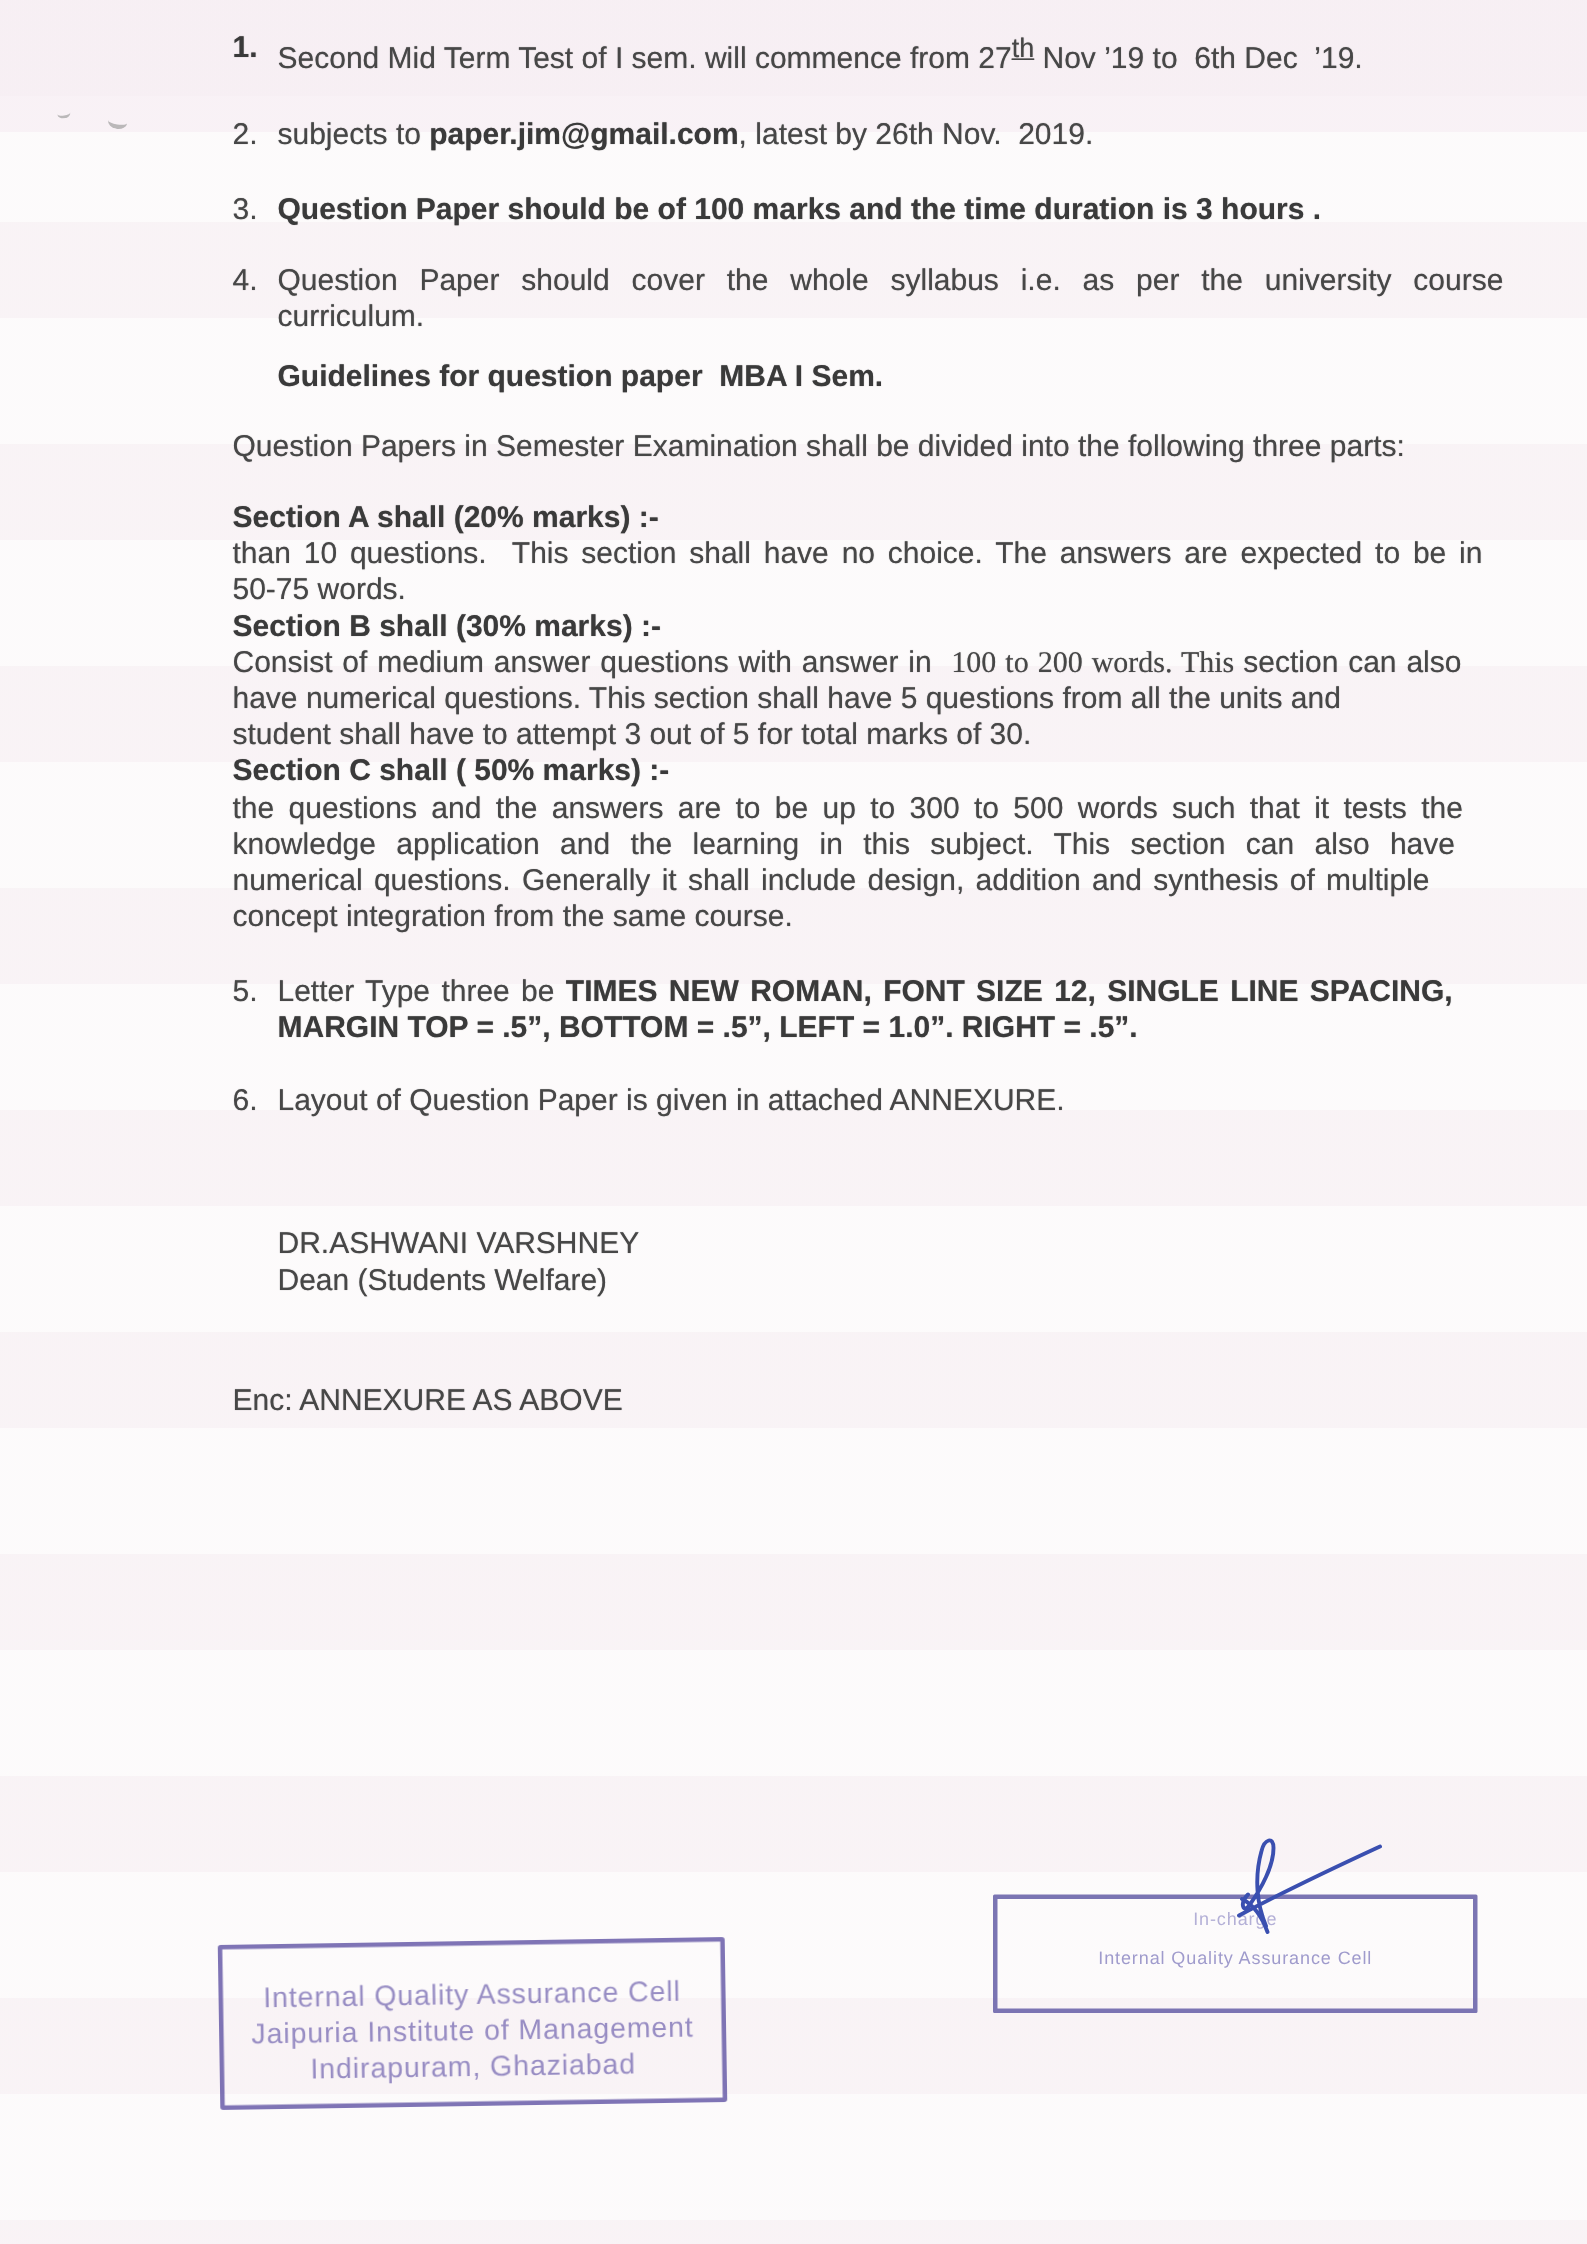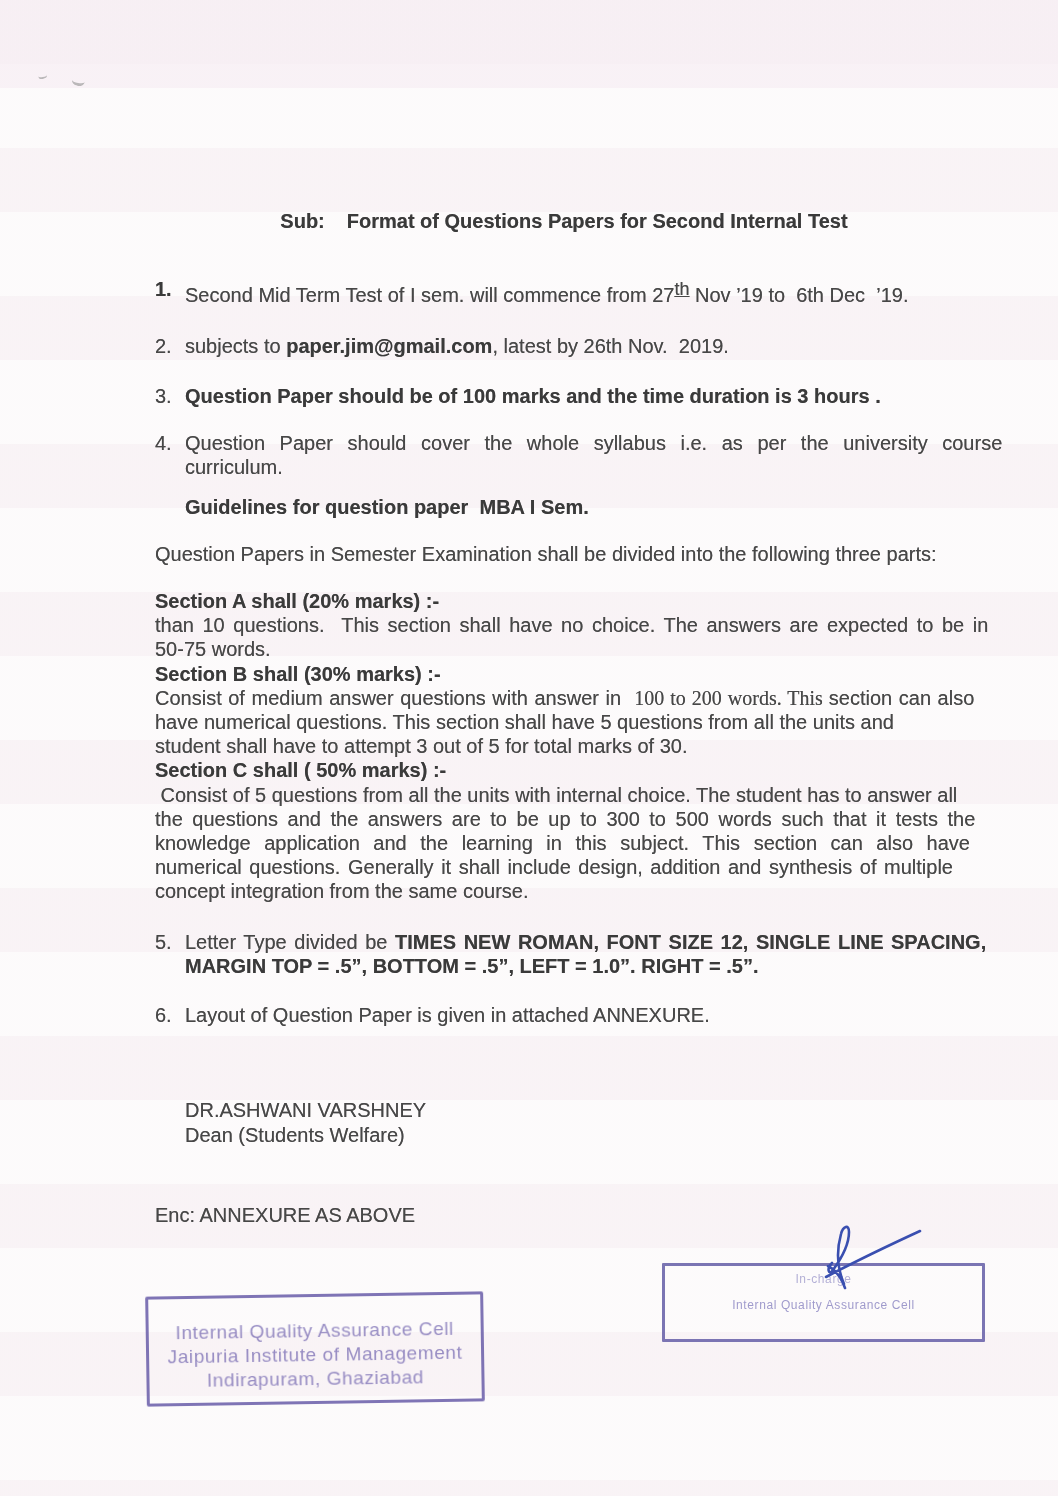--- a/index.html
+++ b/index.html
@@ -64,23 +64,20 @@
 </style>
 </head>
 <body>
 
 <div class="page" style="background-color: rgb(250, 246, 247);">
   <span class="speck s1"></span>
   <span class="speck s2"></span>
 
   <div class="content" style="color: rgb(71, 71, 71);">
 
-    <div class="subject b">
-      <span class="label">Sub:</span><span>Format of Questions Papers for Second Internal Test</span>
-    </div>
 
     <div class="item mt-i1">
       <span class="num b">1.</span>
       <div class="line"><span>Second Mid Term Test of I sem. will commence from 27</span><span class="sup">th</span><span> Nov ’19 to  6th Dec  ’19.</span></div>
     </div>
 
     <div class="item mt-i2">
       <span class="num">2.</span>
       <div class="line"><span>subjects to </span><span class="b">paper.jim@gmail.com</span><span>, latest by 26th Nov.  2019.</span></div>
     </div>
@@ -104,30 +101,29 @@
       <div class="line b">Section A shall (20% marks) :-</div>
       <div class="line ws3">than 10 questions.  This section shall have no choice. The answers are expected to be in</div>
       <div class="line">50-75 words.</div>
 
       <div class="line b">Section B shall (30% marks) :-</div>
       <div class="line ws1"><span>Consist of medium answer questions with answer in  </span><span class="serif">100 to 200 words. This </span><span>section can also</span></div>
       <div class="line">have numerical questions. This section shall have 5 questions from all the units and</div>
       <div class="line">student shall have to attempt 3 out of 5 for total marks of 30.</div>
 
       <div class="line b">Section C shall ( 50% marks) :-</div>
-      <div class="line"> Consist of 5 questions from all the units with internal choice. The student has to answer all</div>
       <div class="line ws4">the questions and the answers are to be up to 300 to 500 words such that it tests the</div>
       <div class="line ws8">knowledge application and the learning in this subject. This section can also have</div>
       <div class="line ws2">numerical questions. Generally it shall include design, addition and synthesis of multiple</div>
       <div class="line">concept integration from the same course.</div>
     </div>
 
     <div class="item mt-i5">
       <span class="num">5.</span>
-      <div class="line ws2"><span>Letter Type divided be </span><span class="b">TIMES NEW ROMAN, FONT SIZE 12, SINGLE LINE SPACING,</span></div>
+      <div class="line ws2"><span>Letter Type three be </span><span class="b">TIMES NEW ROMAN, FONT SIZE 12, SINGLE LINE SPACING,</span></div>
       <div class="line b">MARGIN TOP = .5”, BOTTOM = .5”, LEFT = 1.0”. RIGHT = .5”.</div>
     </div>
 
     <div class="item mt-i6">
       <span class="num">6.</span>
       <div class="line">Layout of Question Paper is given in attached ANNEXURE.</div>
     </div>
 
     <div class="sig indent30 mt-sg">
       <div class="line">DR.ASHWANI VARSHNEY</div>

